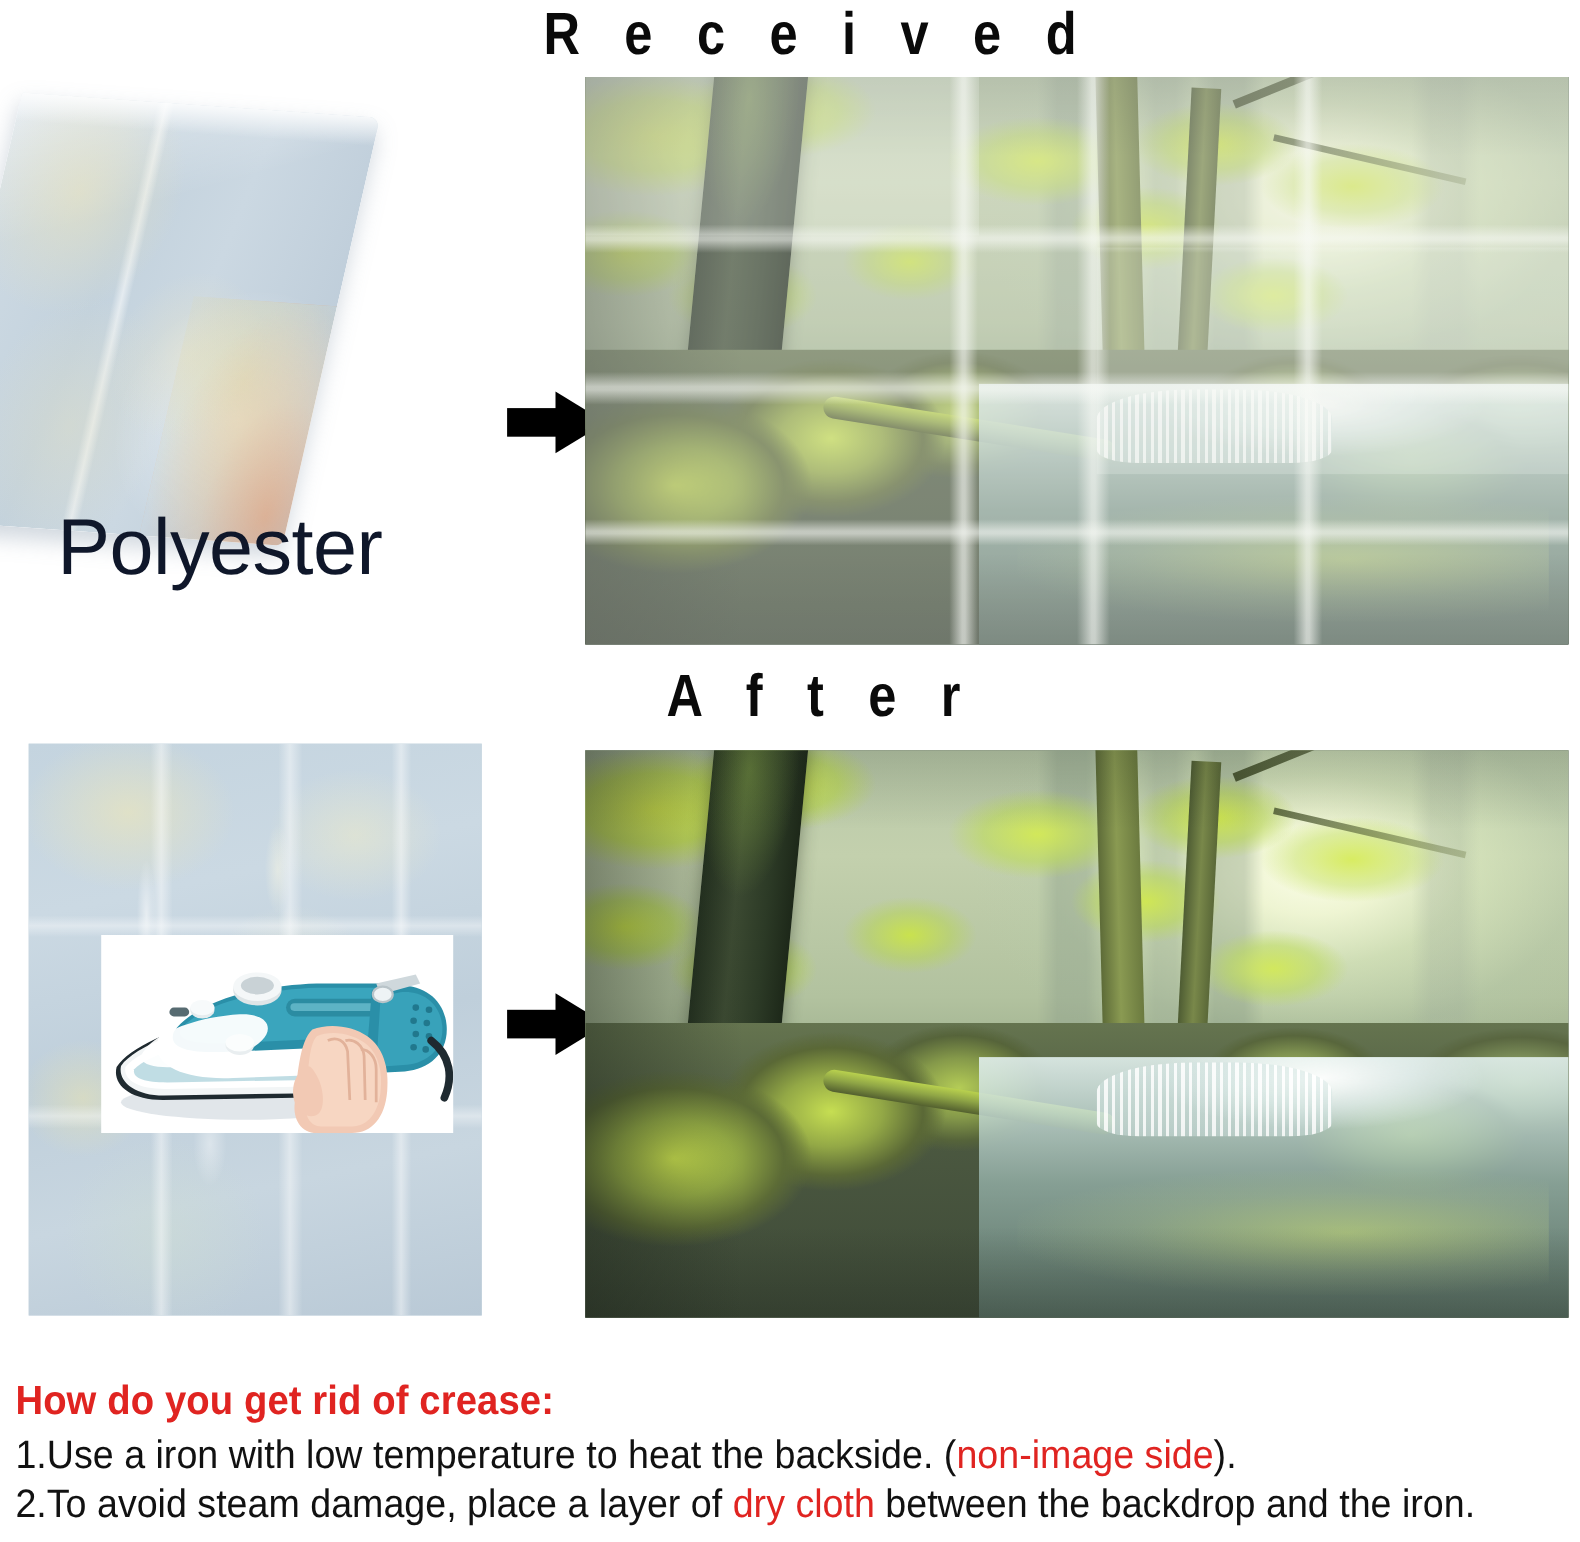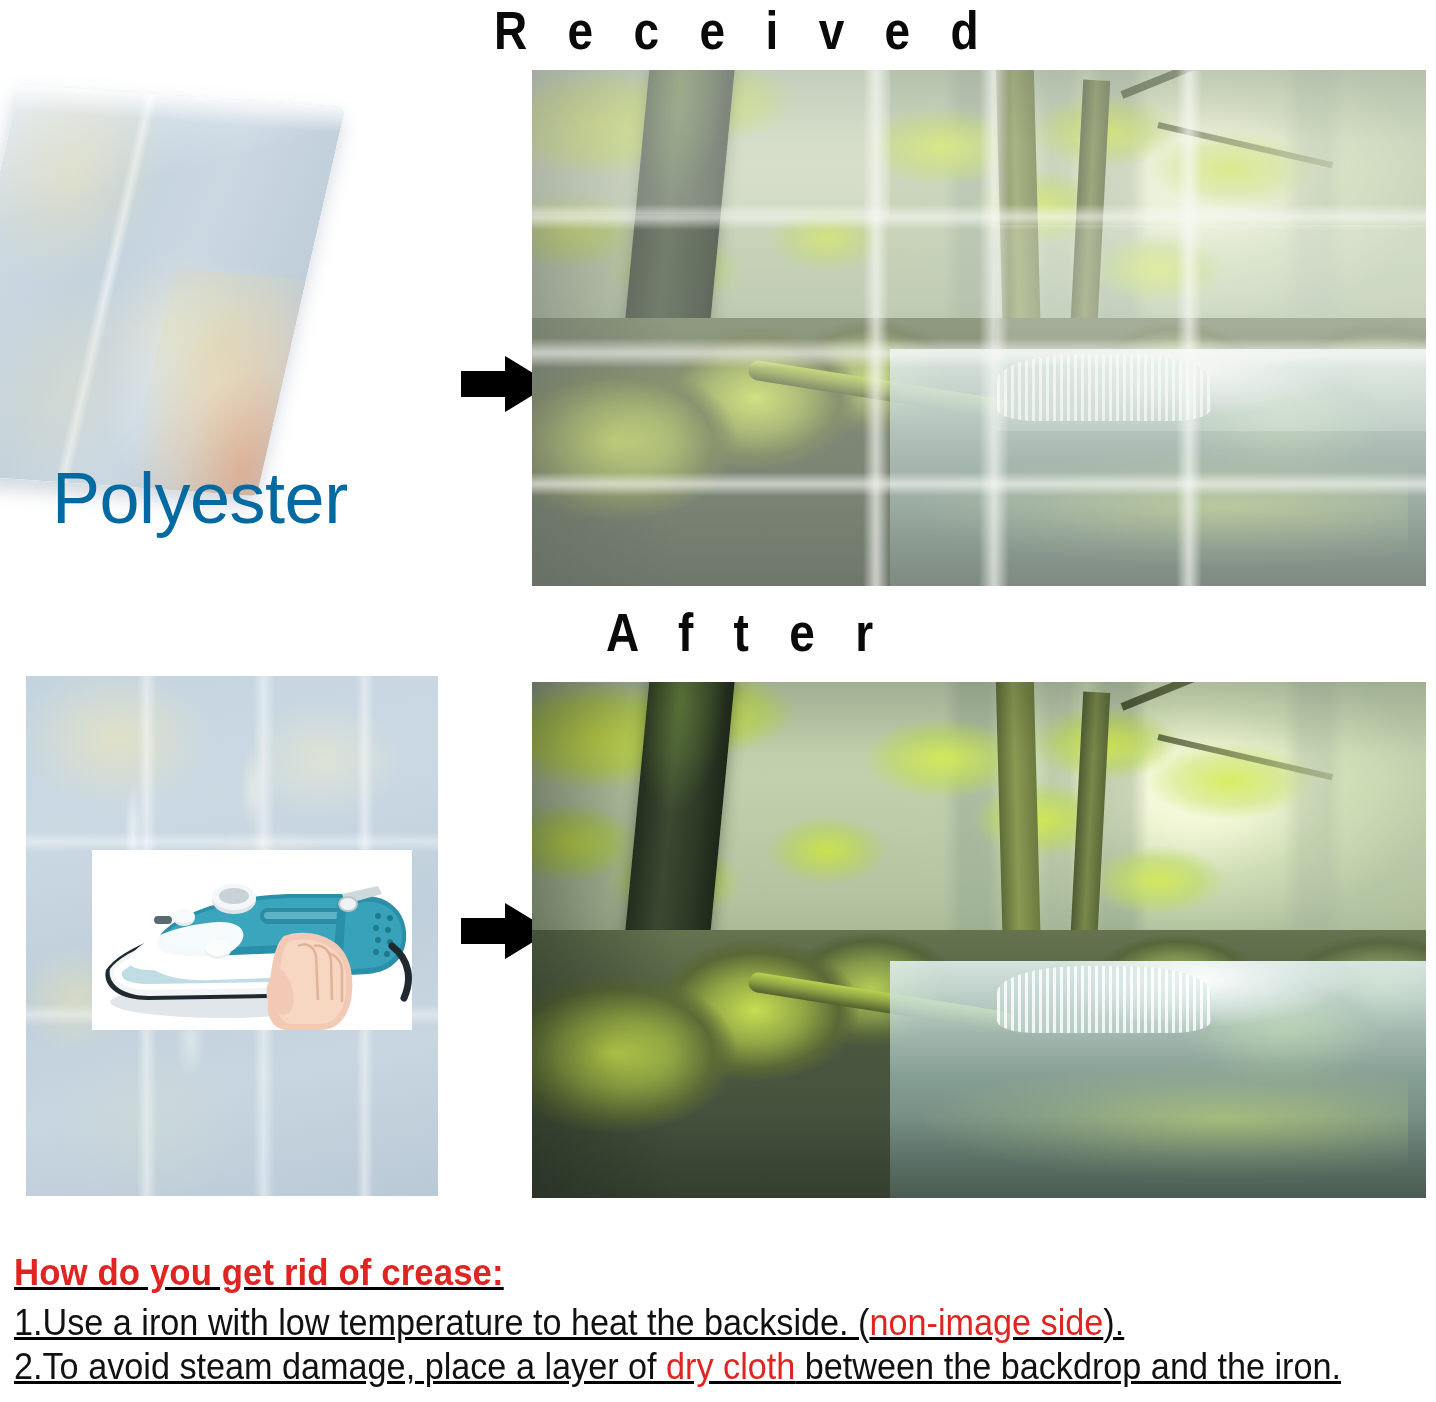--- a/index.html
+++ b/index.html
@@ -37,21 +37,21 @@
     font-size: 46px;
   }
 
   
   #polyester-label {
     position: absolute;
     left: 52px;
     top: 462px;
     font-size: 72px;
     font-weight: 400;
-    color: #0369a1;
+    color: #0f172a;
     letter-spacing: -0.5px;
     line-height: 1;
   }
 
   
   .arrow {
     position: absolute;
     width: 90px;
     height: 56px;
   }
@@ -331,21 +331,20 @@
     background: #ffffff;
   }
   .iron-svg { display: block; }
 
   
   #instructions {
     position: absolute;
     left: 14px;
     top: 1252px;
     width: 1412px;
-    text-decoration: underline;
   }
   .care-title {
     font-family: "Liberation Sans Narrow", "Liberation Sans", sans-serif;
     font-weight: 700;
     font-size: 37px;
     color: #e02421;
     letter-spacing: .1px;
     margin: 0 0 7px 0;
     transform: scaleX(.94);
     transform-origin: left center;

